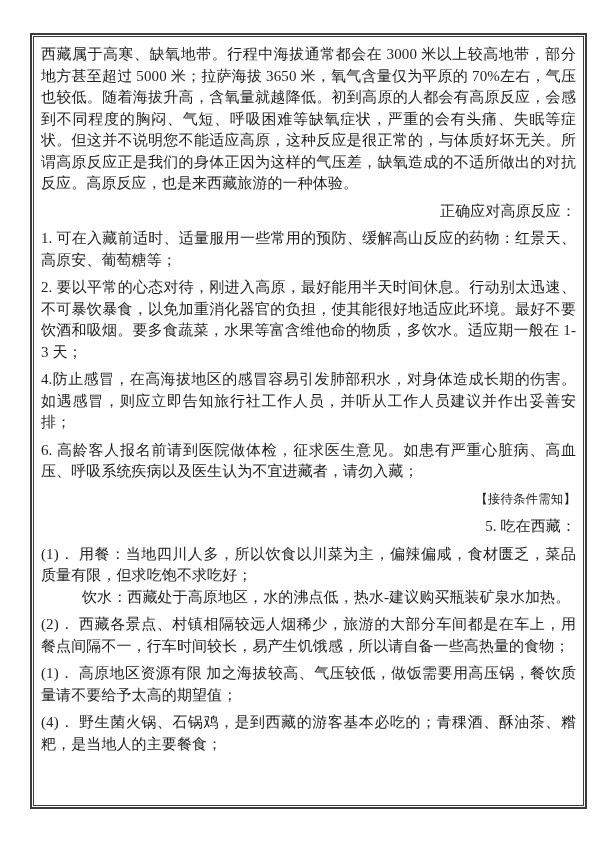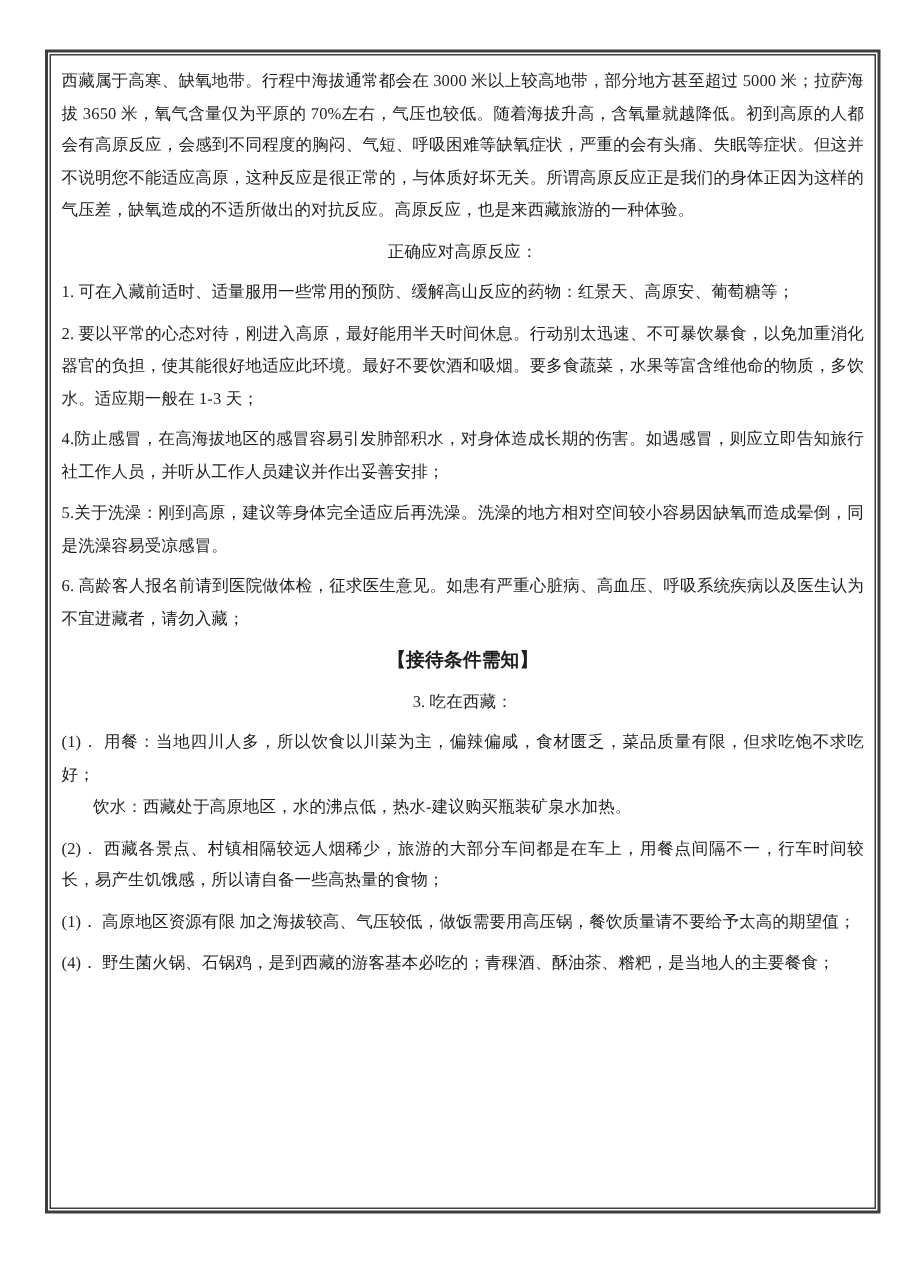--- a/index.html
+++ b/index.html
@@ -23,64 +23,63 @@
     min-height:770px;
     box-sizing:border-box;
     border:1px solid var(--border-color);
     outline:2px solid var(--border-color);
     outline-offset:1px;
     padding:7px 7px 9px 7px;
     background:var(--page-bg);
   }
   .para{
     margin:0 0 6px 0;
-    font-size:11px;
+    font-size:15px;
     line-height:21.5px;
     text-align:justify;
     letter-spacing:0.1px;
   }
   .para:last-child{margin-bottom:0;}
   .section-heading{
-    text-align:center;
+    text-align:right;
   }
   .section-heading-bold{
-    font-weight:bold;
+    font-weight:normal;
     font-size:12.5px;
-    text-align:center;
+    text-align:right;
   }
   .water-line{
-    margin-left:21px;
+    margin-left:41px;
     text-align:left;
   }
 </style>
 </head>
 <body>
 
 <div class="doc-box">
 
   <p class="para">西藏属于高寒、缺氧地带。行程中海拔通常都会在 3000 米以上较高地带，部分地方甚至超过 5000 米；拉萨海拔 3650 米，氧气含量仅为平原的 70%左右，气压也较低。随着海拔升高，含氧量就越降低。初到高原的人都会有高原反应，会感到不同程度的胸闷、气短、呼吸困难等缺氧症状，严重的会有头痛、失眠等症状。但这并不说明您不能适应高原，这种反应是很正常的，与体质好坏无关。所谓高原反应正是我们的身体正因为这样的气压差，缺氧造成的不适所做出的对抗反应。高原反应，也是来西藏旅游的一种体验。</p>
 
   <p class="para section-heading">正确应对高原反应：</p>
 
   <p class="para">1.  可在入藏前适时、适量服用一些常用的预防、缓解高山反应的药物：红景天、高原安、葡萄糖等；</p>
 
   <p class="para">2.  要以平常的心态对待，刚进入高原，最好能用半天时间休息。行动别太迅速、不可暴饮暴食，以免加重消化器官的负担，使其能很好地适应此环境。最好不要饮酒和吸烟。要多食蔬菜，水果等富含维他命的物质，多饮水。适应期一般在 1-3 天；</p>
 
 
   <p class="para">4.防止感冒，在高海拔地区的感冒容易引发肺部积水，对身体造成长期的伤害。如遇感冒，则应立即告知旅行社工作人员，并听从工作人员建议并作出妥善安排；</p>
 
-  <p class="para">5.关于洗澡：刚到高原，建议等身体完全适应后再洗澡。洗澡的地方相对空间较小容易因缺氧而造成晕倒，同是洗澡容易受凉感冒。</p>
 
   <p class="para">6.  高龄客人报名前请到医院做体检，征求医生意见。如患有严重心脏病、高血压、呼吸系统疾病以及医生认为不宜进藏者，请勿入藏；</p>
 
   <p class="para section-heading-bold">【接待条件需知】</p>
 
 
 
-  <p class="para section-heading">3.  吃在西藏：</p>
+  <p class="para section-heading">5.  吃在西藏：</p>
 
   <div class="para">
     <div>(1)． 用餐：当地四川人多，所以饮食以川菜为主，偏辣偏咸，食材匮乏，菜品质量有限，但求吃饱不求吃好；</div>
     <div class="water-line">饮水：西藏处于高原地区，水的沸点低，热水-建议购买瓶装矿泉水加热。</div>
   </div>
 
   <p class="para">(2)． 西藏各景点、村镇相隔较远人烟稀少，旅游的大部分车间都是在车上，用餐点间隔不一，行车时间较长，易产生饥饿感，所以请自备一些高热量的食物；</p>
 
   <p class="para">(1)． 高原地区资源有限 加之海拔较高、气压较低，做饭需要用高压锅，餐饮质量请不要给予太高的期望值；</p>
 

